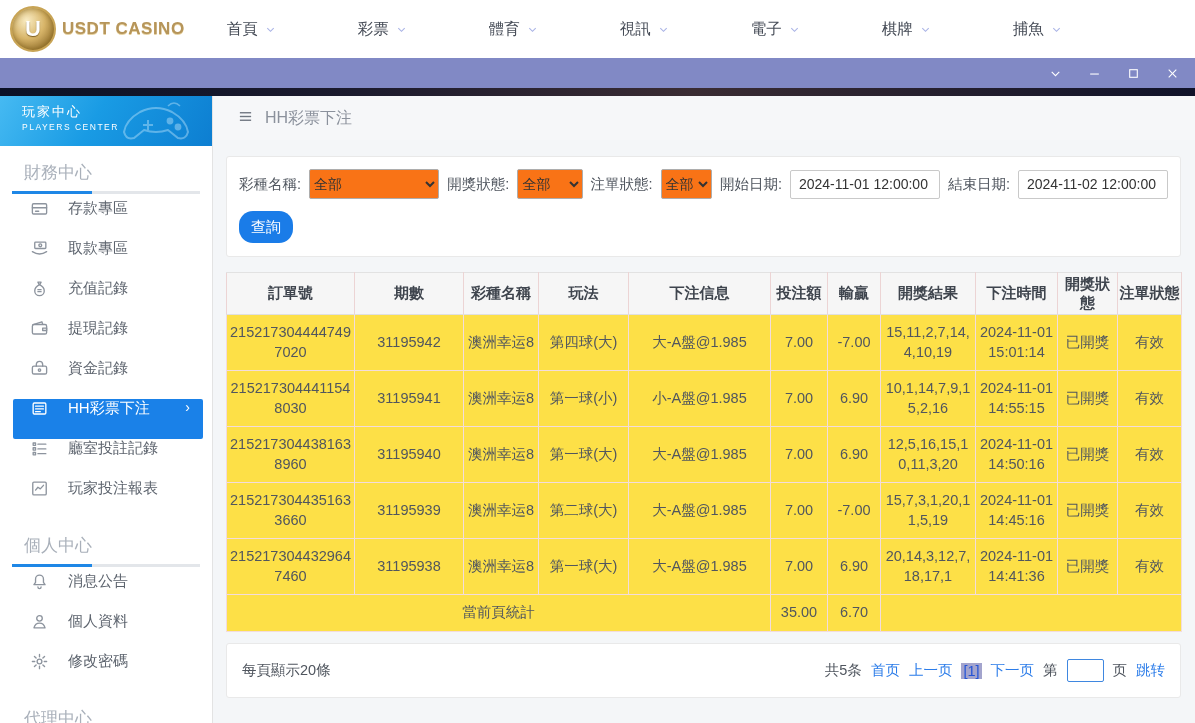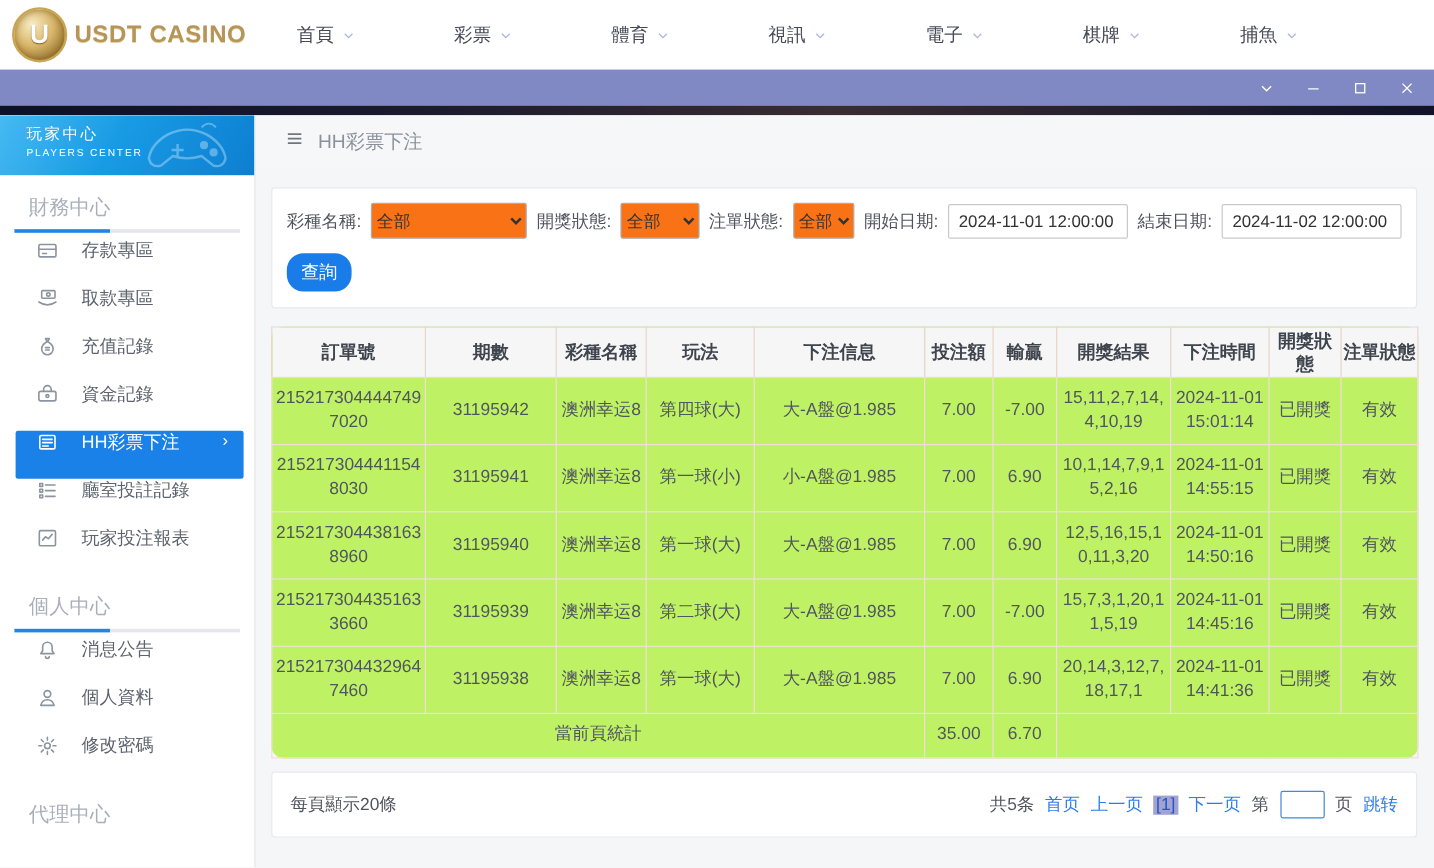--- a/index.html
+++ b/index.html
@@ -7,21 +7,21 @@
     font-family:"Liberation Sans","DejaVu Sans",sans-serif; background:#f4f6f8; }
 
   
   .top-header { height:58px; background:#fff; display:flex; align-items:center; padding-left:10px; }
   .logo { display:flex; align-items:center; gap:6px; }
   .logo-coin { width:46px; height:46px; border-radius:50%;
     background:radial-gradient(circle at 35% 30%, #f9ecc4, #d8b569 45%, #9a7733 80%, #6e521d);
     display:flex; align-items:center; justify-content:center;
     border:2px solid #c8a455; box-shadow:inset 0 0 6px rgba(120,90,20,.7); }
   .logo-coin span { color:#fff; font-weight:bold; font-size:22px; text-shadow:0 1px 1px #7a5c20; }
-  .logo-text { font-size:20px; font-weight:800; letter-spacing:.5px; color:#b6955a;
+  .logo-text { font-size:17px; font-weight:800; letter-spacing:.5px; color:#b6955a;
     text-shadow:0 1px 0 #e7d3a2; }
   .main-nav { display:flex; align-items:center; gap:82px; margin-left:42px; }
   .nav-item { display:flex; align-items:center; gap:7px; font-size:15.5px; color:#454b56; cursor:pointer; }
   .nav-item svg { stroke:#aab4e6; }
 
   
   .titlebar { height:30px; background:#8189c5; display:flex; align-items:center;
     justify-content:flex-end; gap:26px; padding-right:16px; }
   .winctl { color:#fff; display:flex; align-items:center; cursor:pointer; }
   .winctl svg { stroke:#fff; }
@@ -68,21 +68,21 @@
   .sel-draw { width:66px; }
   .sel-order { width:52px; }
   .date-input { width:150px; height:29px; border:1px solid #c9c9c9; border-radius:2px;
     padding:0 8px; font-size:14px; color:#333; font-family:inherit; }
   .search-btn { margin-top:12px; min-width:46px; height:32px; padding:0 12px;
     background:#1a7ce8; border:none; border-radius:14px; color:#fff; font-size:15px;
     font-family:inherit; cursor:pointer; }
 
   
   .table-panel { margin:15px 14px 0 13px; }
-  table { width:100%; border-collapse:collapse; background:#bef264; table-layout:fixed;border-radius:11px; }
+  table { width:100%; border-collapse:collapse; background:#fde047; table-layout:fixed; }
   th { height:42px; background:#f6f6f6; font-size:15px; color:#3f454e; font-weight:bold;
     border:1px solid #ecd4d4; border-top-color:#e2e2e2; border-bottom-color:#e0e0e0; }
   td { height:56px; border:1px solid #f3dcdc; text-align:center; font-size:14.5px;
     color:#51565e; padding:3px 3px; word-break:break-all; line-height:1.35; }
   tr.summary td { height:37px; word-break:keep-all;margin-left:48px; }
   col.c-order{width:128px} col.c-issue{width:109px} col.c-lottery{width:75px}
   col.c-play{width:90px} col.c-betinfo{width:142px} col.c-amount{width:57px}
   col.c-win{width:53px} col.c-result{width:95px} col.c-time{width:82px}
   col.c-drawst{width:60px} col.c-orderst{width:64px}
 
@@ -217,20 +217,30 @@
         </div>
         <div class="sb-item">
           <span class="sb-icon">
             <svg viewBox="0 0 24 24" width="19" height="19" fill="none" stroke="currentColor" stroke-width="1.7" stroke-linecap="round" stroke-linejoin="round">
               <path d="M10 4h4l-1.5 3h-1z"></path>
               <path d="M12 7c-4 2-6 5-6 8a6 6 0 0 0 12 0c0-3-2-6-6-8z"></path>
               <path d="M10 13.5h4M10 16h4"></path>
             </svg>
           </span>
           <span>充值記錄</span>
+        </div>
+        <div class="sb-item">
+          <span class="sb-icon">
+            <svg viewBox="0 0 24 24" width="19" height="19" fill="none" stroke="currentColor" stroke-width="1.7" stroke-linecap="round" stroke-linejoin="round">
+              <rect x="3" y="7" width="18" height="12" rx="2"></rect>
+              <path d="M16 11.5h5v3h-5z"></path>
+              <path d="M4 7l11-3.5 1 3"></path>
+            </svg>
+          </span>
+          <span>提現記錄</span>
         </div>
         <div class="sb-item">
           <span class="sb-icon">
             <svg viewBox="0 0 24 24" width="19" height="19" fill="none" stroke="currentColor" stroke-width="1.7" stroke-linecap="round" stroke-linejoin="round">
               <rect x="3" y="9" width="18" height="10" rx="2"></rect>
               <path d="M8 9V7a4 4 0 0 1 8 0v2"></path>
               <circle cx="12" cy="14" r="1.5"></circle>
             </svg>
           </span>
           <span>資金記錄</span>

